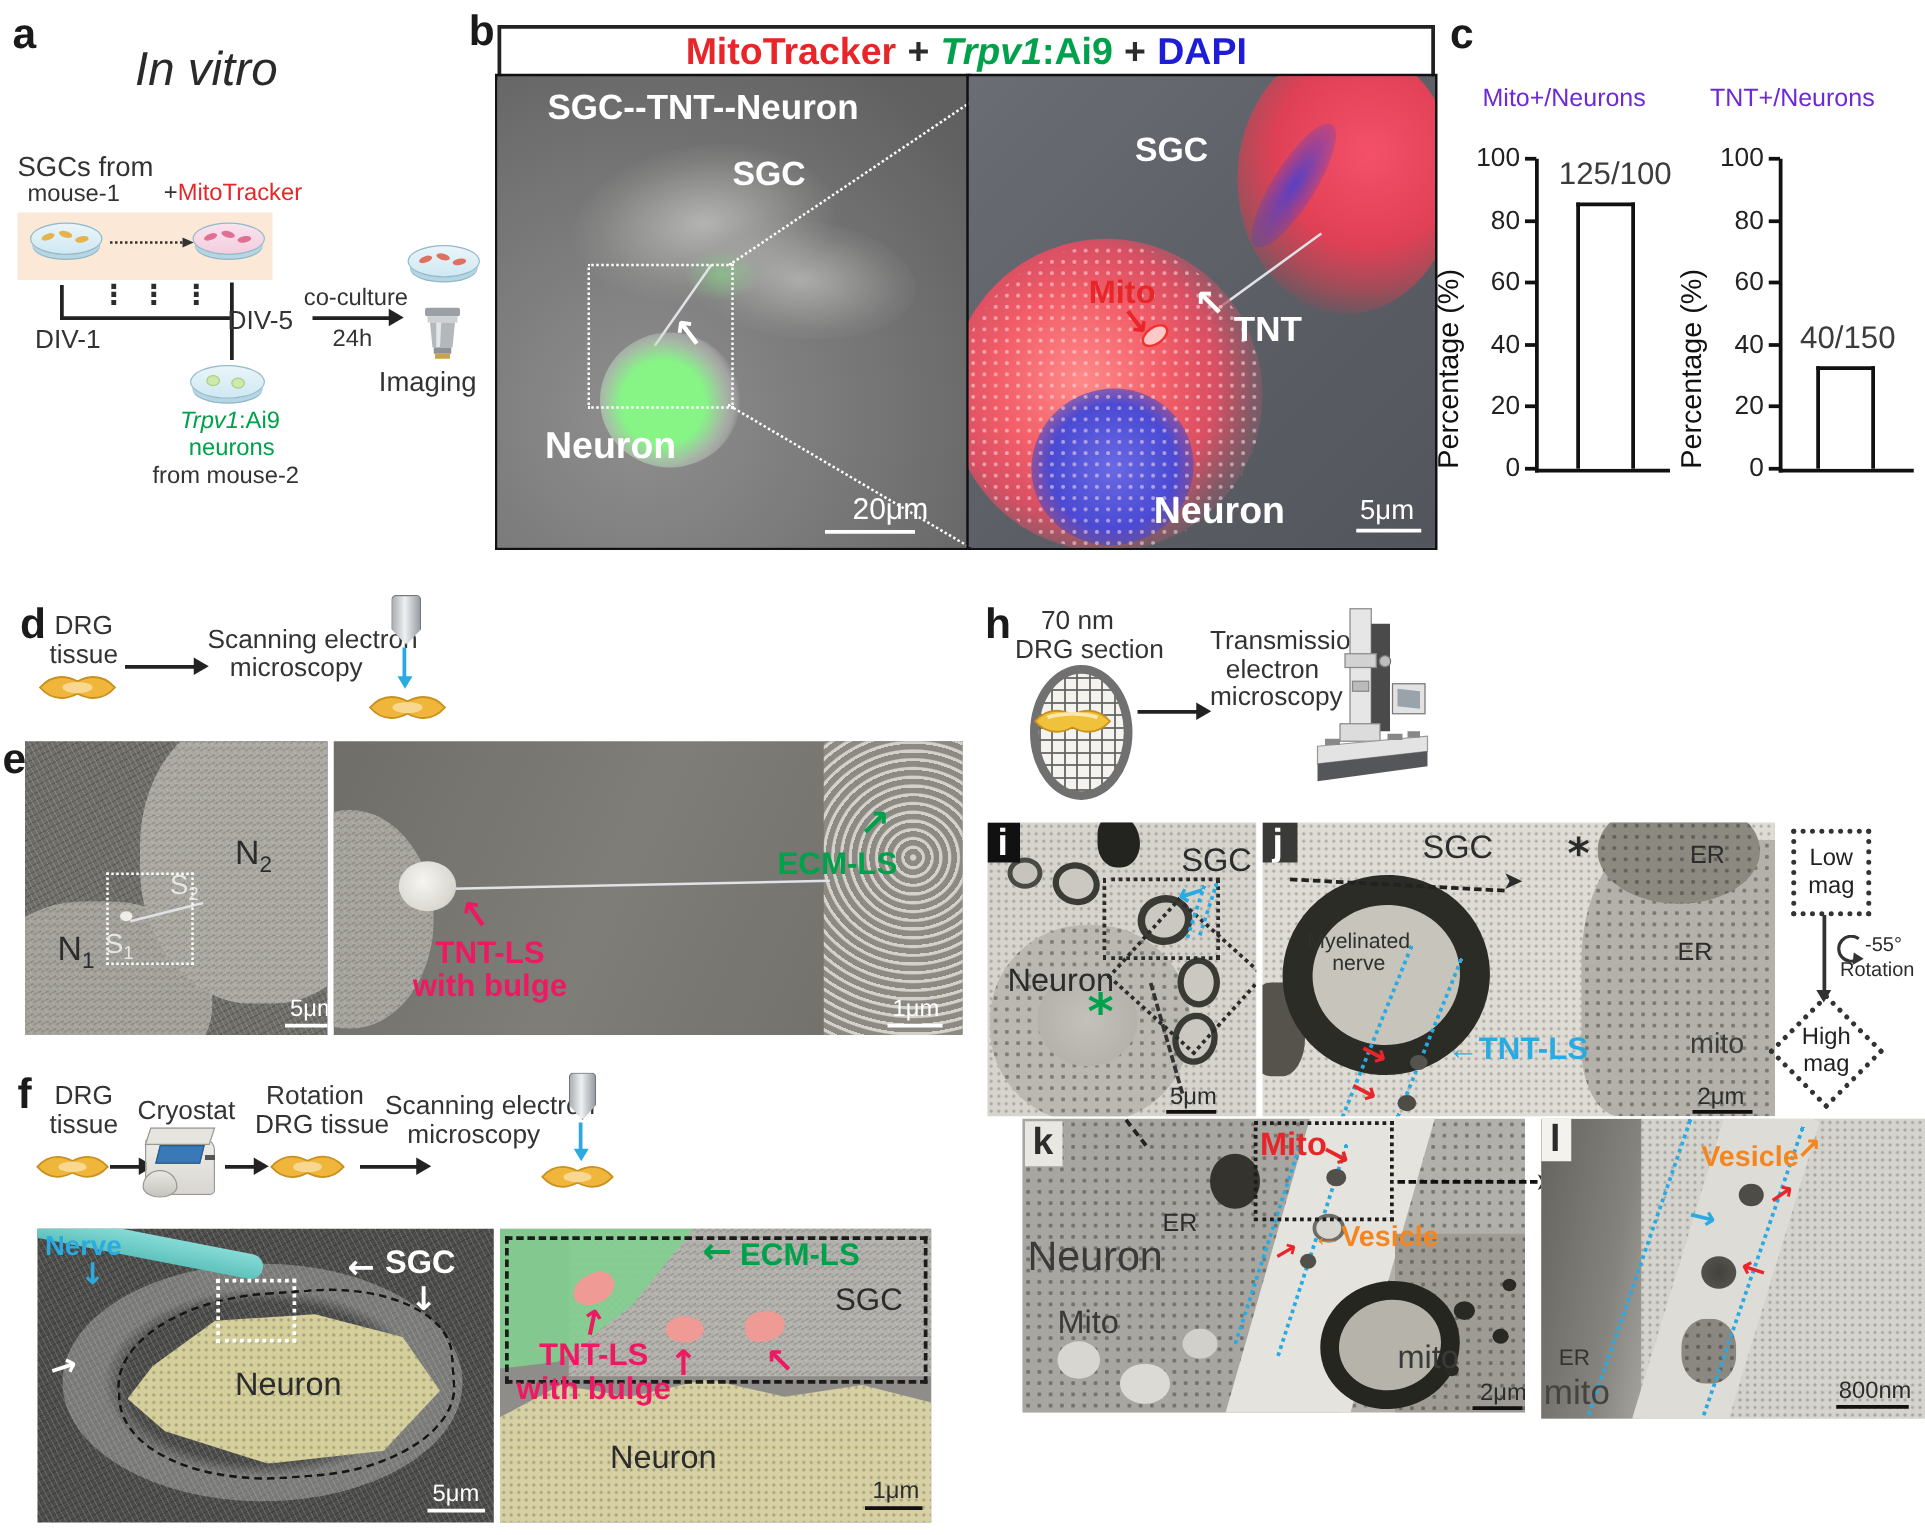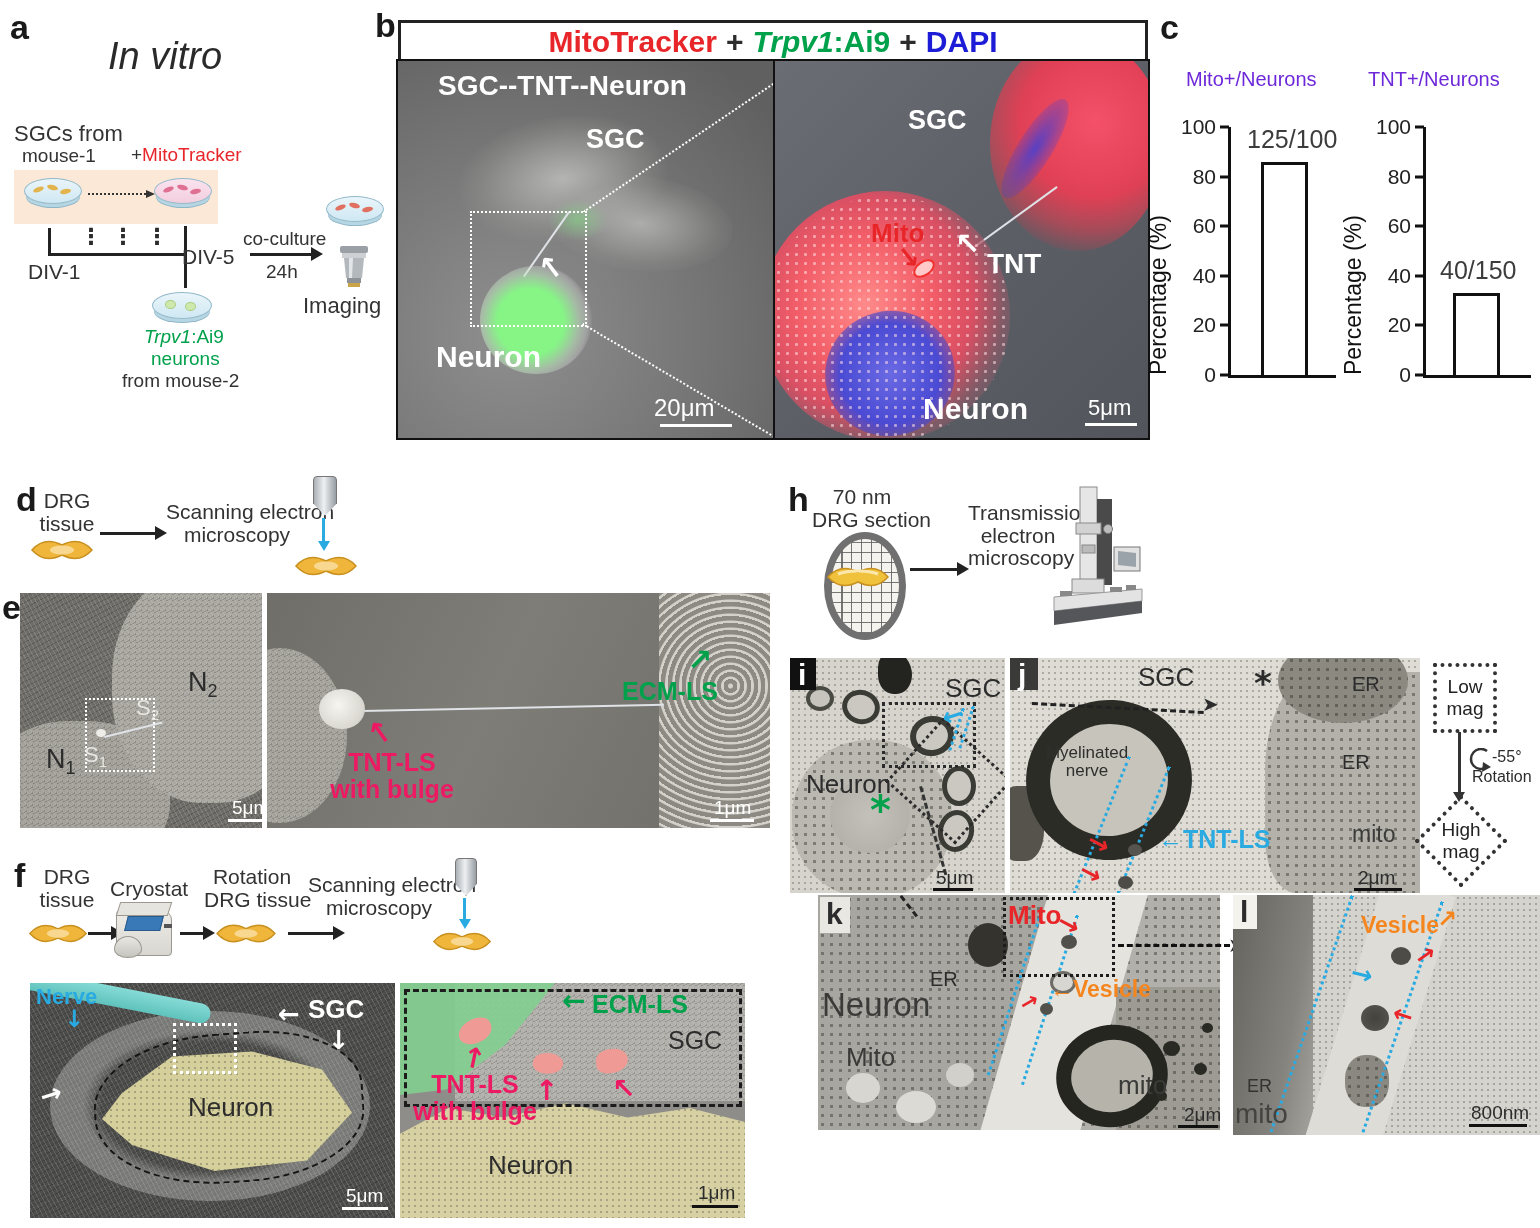--- a/index.html
+++ b/index.html
@@ -134,21 +134,21 @@
     <div class="blob" style="left:150px;top:138px;width:60px;height:42px;background:radial-gradient(ellipse,rgba(120,240,120,.4),transparent 70%)"></div>
     <div class="thread" style="left:125px;top:215px;width:79px;transform:rotate(-55deg)"></div>
     <div class="blob" style="left:82px;top:205px;width:112px;height:108px;background:radial-gradient(circle at 45% 52%,#86f586 0 40%,rgba(190,230,190,.55) 58%,rgba(215,215,215,.35) 68%,transparent 75%)"></div>
     <div class="dotbox" style="left:72px;top:150px;width:113px;height:112px;border-width:2px"></div>
     <div class="dotline" style="left:185px;top:150px;width:232px;transform:rotate(-34deg)"></div>
     <div class="dotline" style="left:185px;top:262px;width:223px;transform:rotate(30.5deg)"></div>
     <div class="ga w" style="left:140px;top:192px;font-size:30px;transform:rotate(8deg)">↖</div>
     <div class="t w b" style="left:40px;top:10px;font-size:28px">SGC--TNT--Neuron</div>
     <div class="t w b" style="left:188px;top:64px;font-size:27px">SGC</div>
     <div class="t w b" style="left:38px;top:280px;font-size:30px">Neuron</div>
-    <div class="t w" style="left:256px;top:334px;font-size:24px">20μm</div>
+    <div class="t w" style="left:284px;top:334px;font-size:24px">20μm</div>
     <div class="sb" style="left:262px;top:363px;width:72px"></div>
   </div>
 
   <div class="img" style="left:775px;top:61px;width:373px;height:377px;outline:2px solid #111;background:linear-gradient(135deg,#6b6d75,#5c5e66 55%,#53555d)">
     <div class="blob speck" style="left:215px;top:-25px;width:175px;height:215px;background:radial-gradient(circle at 60% 40%,#f4506a,#e04055 45%,rgba(190,70,85,.75) 65%,rgba(120,80,90,.3) 80%,transparent 88%)"></div>
     <div class="blob" style="left:243px;top:30px;width:34px;height:115px;transform:rotate(32deg);background:radial-gradient(ellipse,rgba(64,64,214,.85),rgba(64,64,214,.25) 70%,transparent 80%)"></div>
     <div class="thread" style="left:148px;top:222px;width:165px;transform:rotate(-36deg);height:1.5px"></div>
     <div class="blob" style="left:-15px;top:130px;width:250px;height:250px;background:radial-gradient(circle at 42% 45%,#ff8a8a,#f25d68 34%,#d94f63 54%,rgba(150,90,105,.6) 70%,rgba(110,100,105,.25) 80%,transparent 86%)"></div>
     <div class="blob" style="left:50px;top:250px;width:130px;height:125px;transform:rotate(-15deg);background:radial-gradient(circle at 50% 50%,#6a6ae4,#4a4ad4 55%,rgba(74,74,190,.5) 75%,transparent 85%)"></div>
     <div class="blob" style="left:-10px;top:135px;width:245px;height:245px;background-image:radial-gradient(rgba(255,225,228,.55) 1.3px,transparent 1.8px);background-size:9px 9px"></div>

